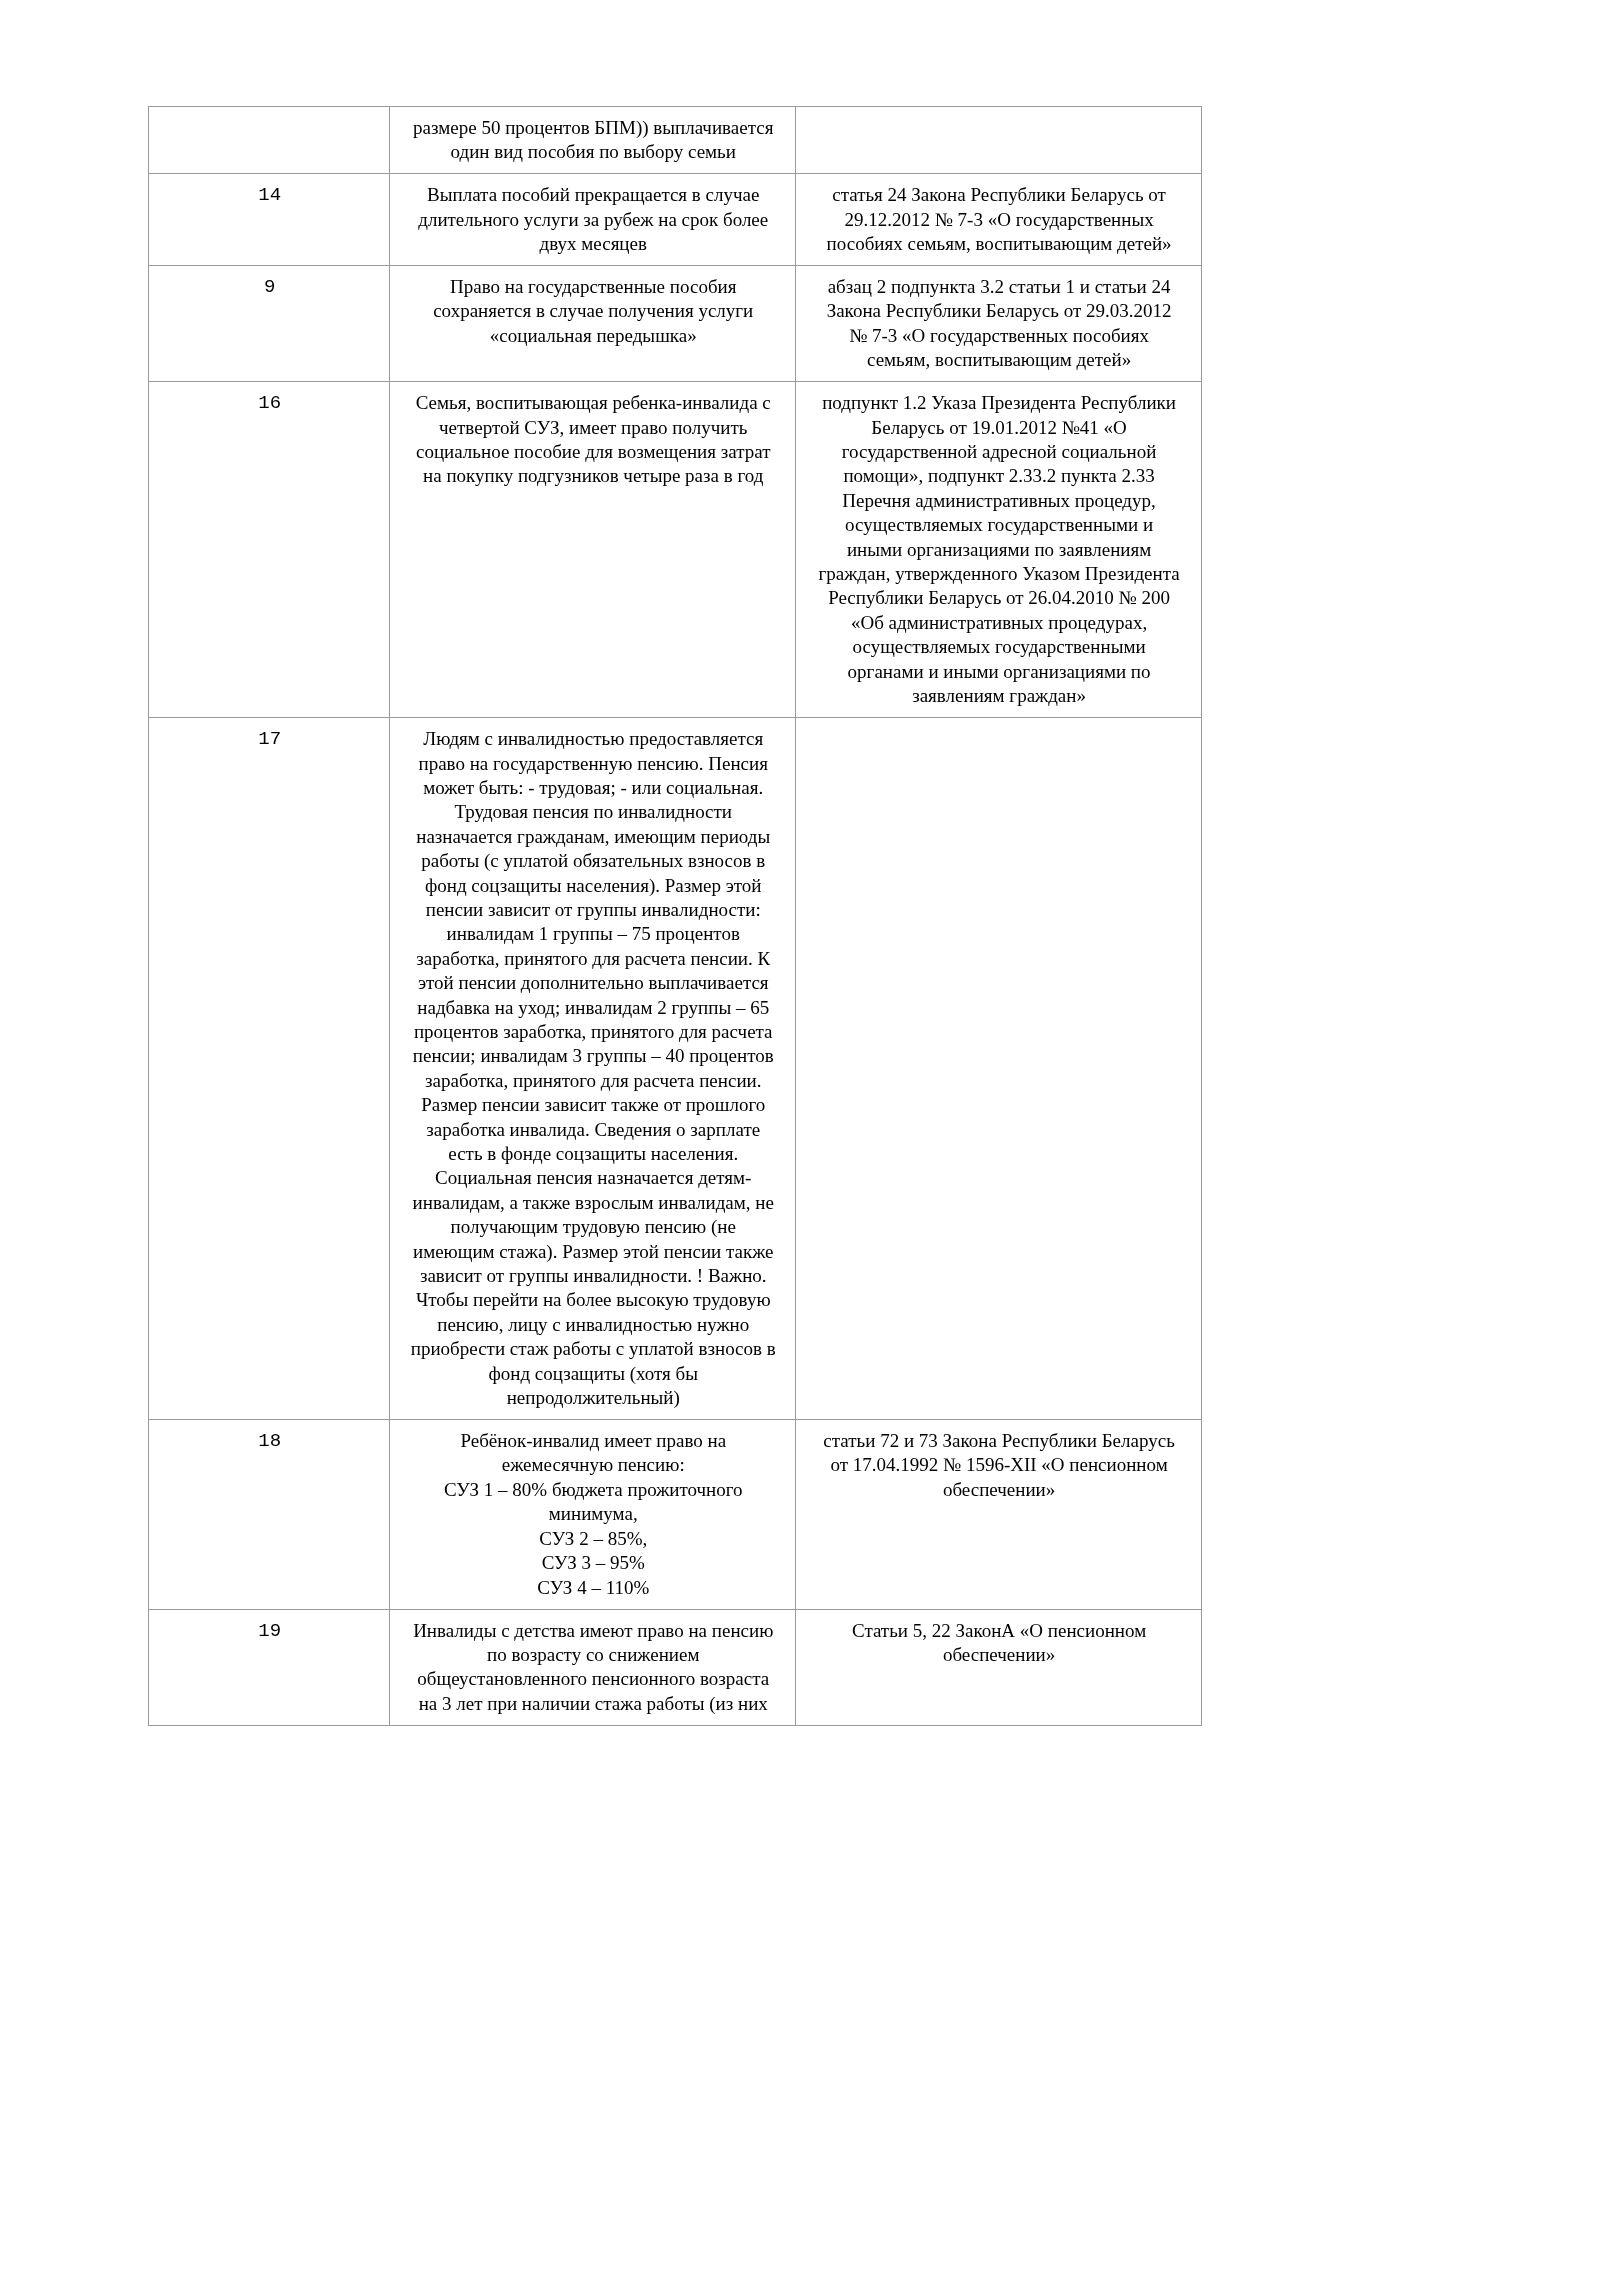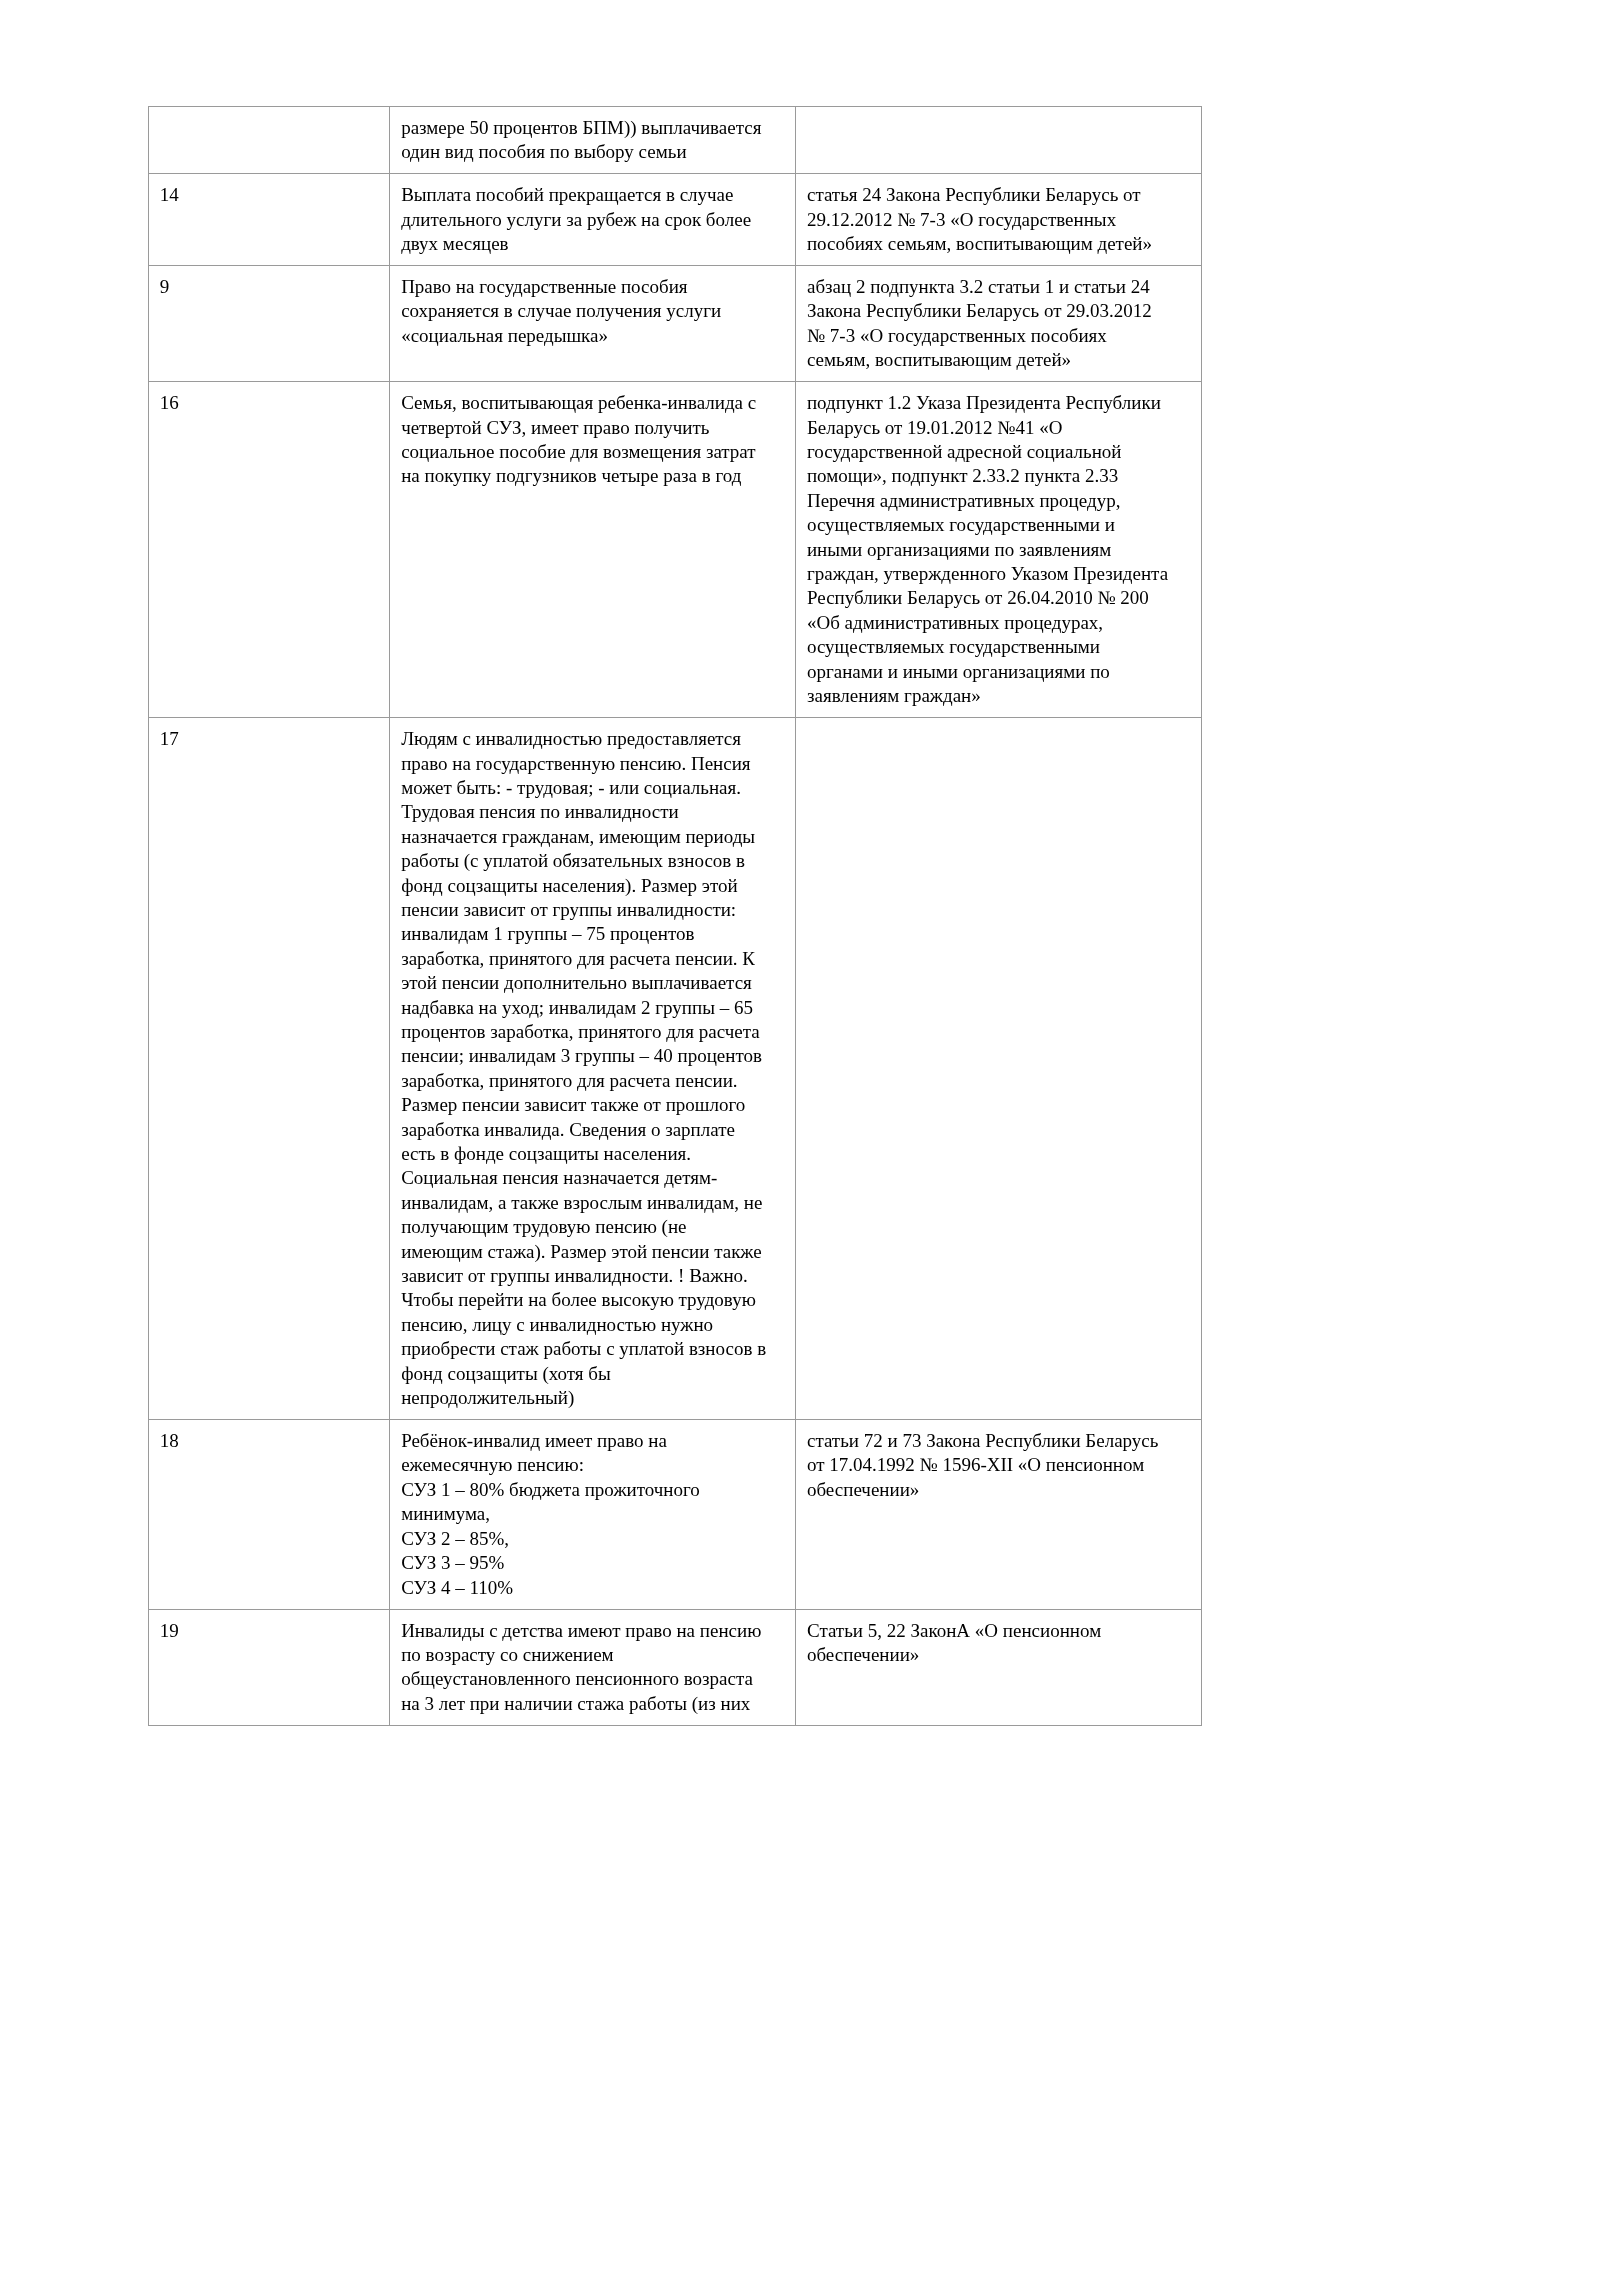--- a/index.html
+++ b/index.html
@@ -19,20 +19,21 @@
     position: relative;
     width: 1621px;
     min-height: 2293px;
     box-sizing: border-box;
     padding: 106px 145px 0 148px;
   }
   table.doc-table {
     width: 1054px;
     border-collapse: collapse;
     table-layout: fixed;
+    text-align: center;
   }
   table.doc-table td {
     border: 1px solid #9a9a9a;
     vertical-align: top;
     padding: 8.8px 9.8px 8.8px 10.8px;
     font-size: 19px;
     line-height: 1.285;
     word-wrap: break-word;
     overflow-wrap: break-word;
   }
@@ -40,21 +41,21 @@
   col.c-desc  { width: 338px; }
   col.c-ref   { width: 338px; }
 
   .cell-text {
     display: block;
     white-space: pre-line;
   }
   .num-cell .cell-text {
     white-space: normal;
   }
-  td.col-num   { width: 201px; }
+  td.col-num   { width: 201px; font-family: Liberation Mono, monospace; }
   td.col-desc  { width: 338px; }
   td.col-ref   { width: 338px; }
 
   
   .doc-table colgroup col:nth-child(1) { width: 201px; }
   .doc-table colgroup col:nth-child(2) { width: 338px; }
   .doc-table colgroup col:nth-child(3) { width: 338px; }
 
   .section-head .cell-text {
     white-space: pre-line;

